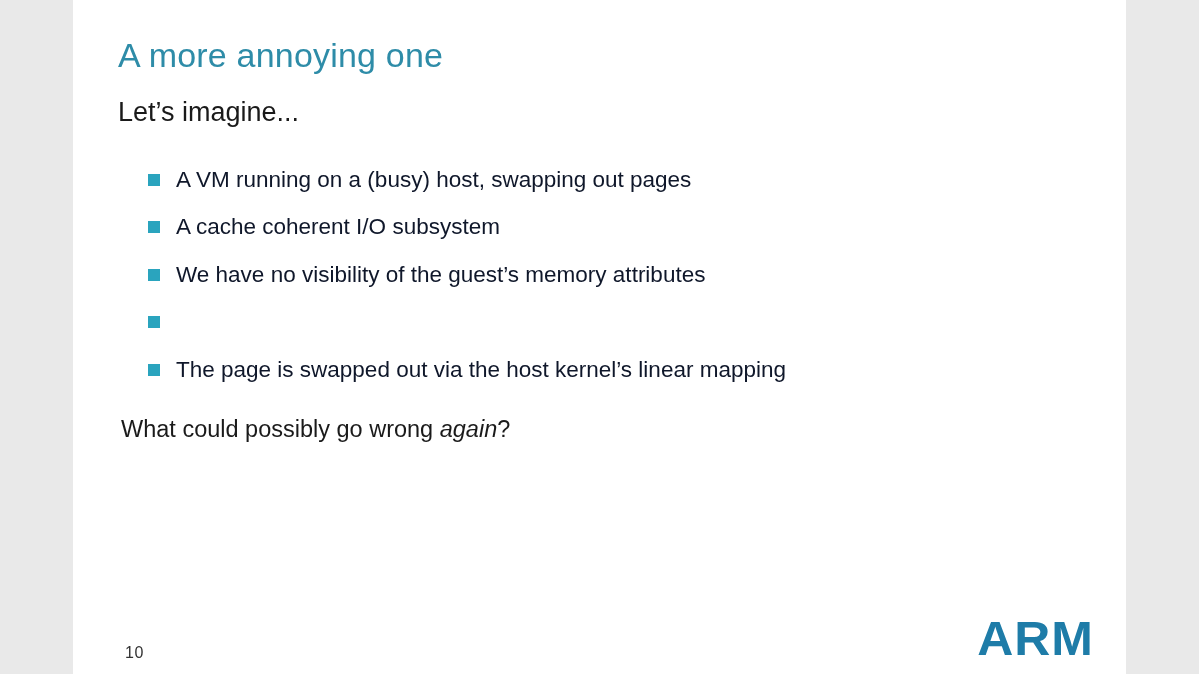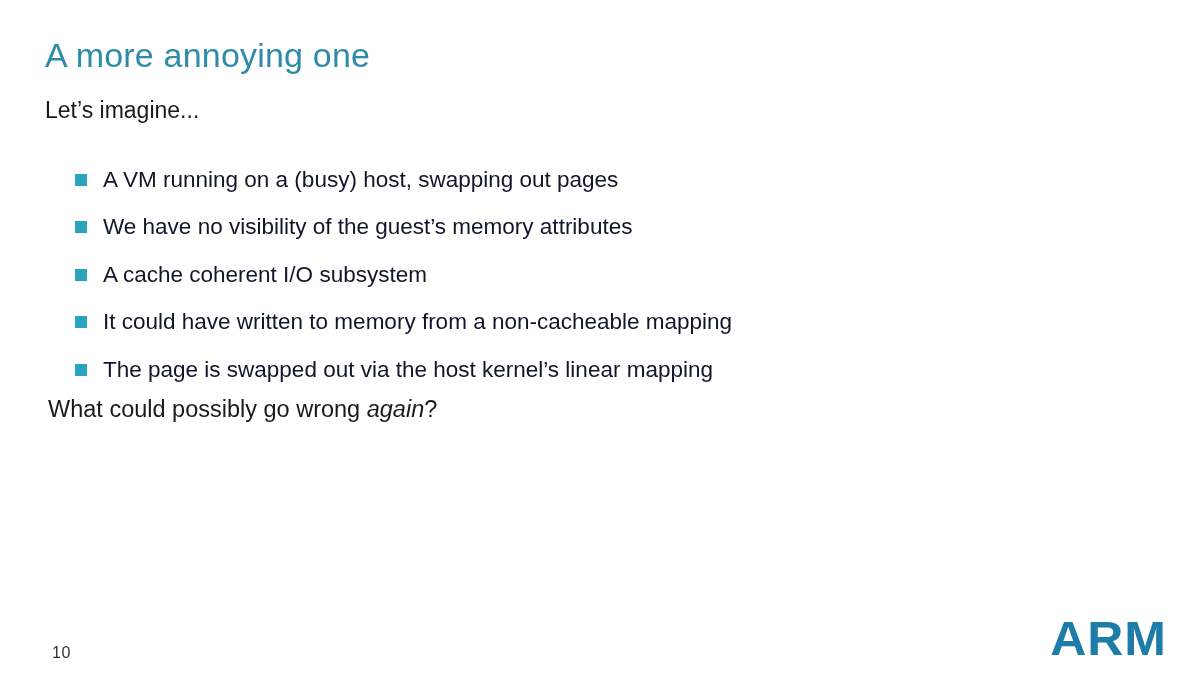--- a/index.html
+++ b/index.html
@@ -1,40 +1,40 @@
 <!DOCTYPE html>
 <html><head>
 <meta charset="utf-8">
 <style>
   * { margin: 0; padding: 0; box-sizing: border-box; }
   html, body { background: #e9e9e9; }
   .slide {
     position: relative;
-    width: 1199px;
+    width: 1053px;
     height: 674px;
     background: #ffffff;
     font-family: "Liberation Sans", sans-serif;
     color: #1a1a1a;
     overflow: hidden;
     margin: 0 auto;
   }
   .slide-title {
     position: absolute;
     left: 45px;
     top: 36px;
     font-size: 34px;
     font-weight: 400;
     letter-spacing: 0.2px;
     color: #2E8CA8;
   }
   .intro-line {
     position: absolute;
     left: 45px;
     top: 97px;
-    font-size: 23px;
+    font-size: 27px;
     color: #1a1a1a;
   }
   .bullet-list {
     position: absolute;
     left: 75px;
     top: 156px;
     list-style: none;
     width: 1000px;
   }
   .bullet-item {
@@ -48,21 +48,21 @@
     flex: 0 0 auto;
     width: 12px;
     height: 12px;
     background: #2AA4BE;
     margin-right: 16px;
     margin-top: 0px;
   }
   .closing-line {
     position: absolute;
     left: 48px;
-    top: 396px;
+    top: 416px;
     font-size: 23.5px;
     color: #1a1a1a;
   }
   .closing-line .em { font-style: italic; }
   .page-number {
     position: absolute;
     left: 52px;
     bottom: 12px;
     font-size: 16px;
     color: #333333;
@@ -89,29 +89,28 @@
 
   <div class="intro-line">Let’s imagine...</div>
 
   <ul class="bullet-list">
     <li class="bullet-item">
       <span class="bullet-square"></span>
       <span>A VM running on a (busy) host, swapping out pages</span>
     </li>
     <li class="bullet-item">
       <span class="bullet-square"></span>
+      <span>A cache coherent I/O subsystem</span>
+    </li>
+    <li class="bullet-item">
+      <span class="bullet-square"></span>
       <span>We have no visibility of the guest’s memory attributes</span>
     </li>
     <li class="bullet-item">
       <span class="bullet-square"></span>
-      <span>A cache coherent I/O subsystem</span>
-    </li>
-    <li class="bullet-item">
-      <span class="bullet-square"></span>
-      <span>It could have written to memory from a non-cacheable mapping</span>
     </li>
     <li class="bullet-item">
       <span class="bullet-square"></span>
       <span>The page is swapped out via the host kernel’s linear mapping</span>
     </li>
   </ul>
 
   <div class="closing-line">
     <span>What could possibly go wrong </span><span class="em">again</span><span>?</span>
   </div>

